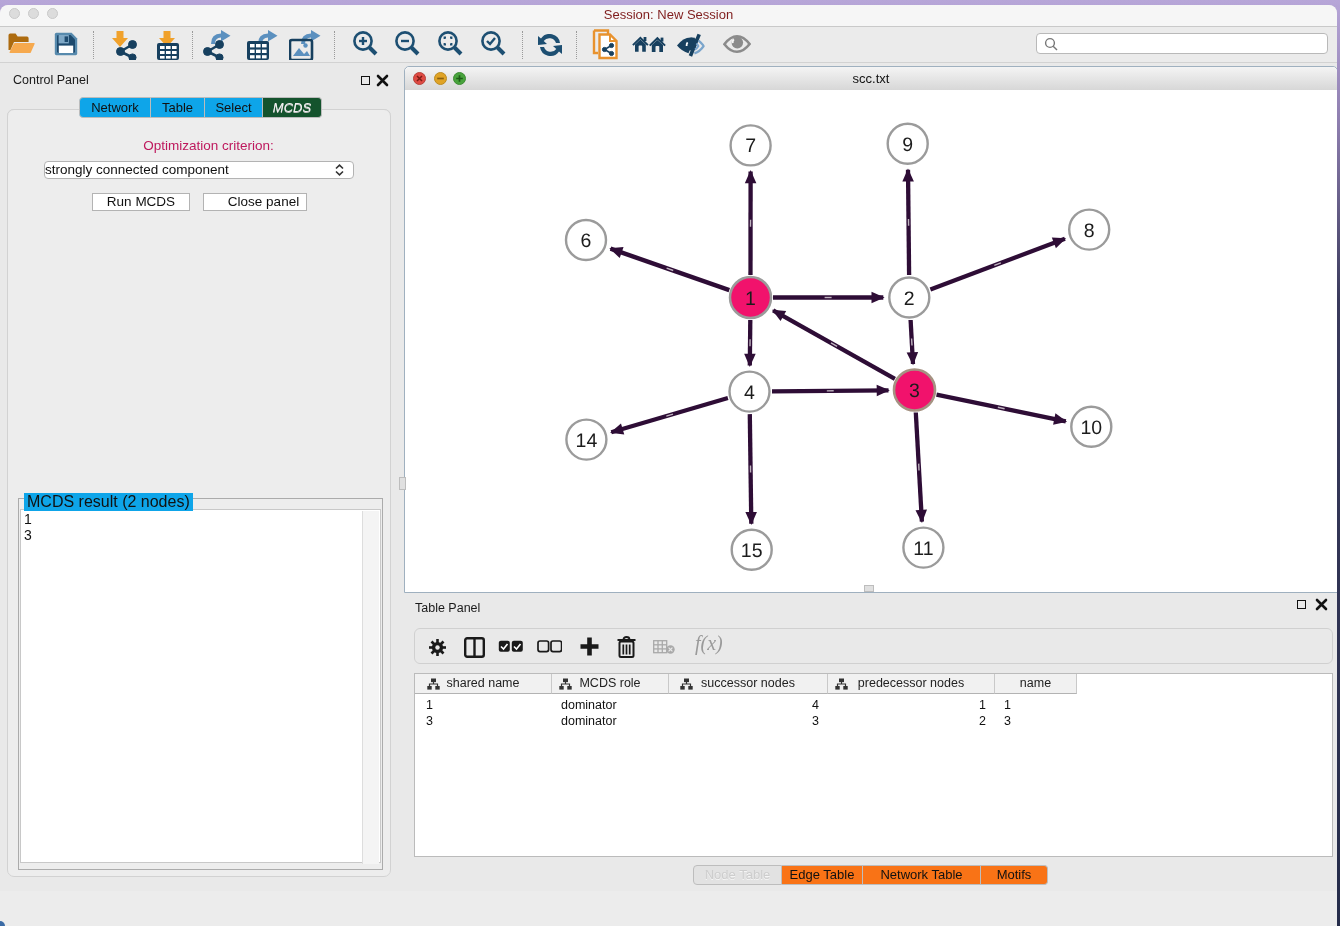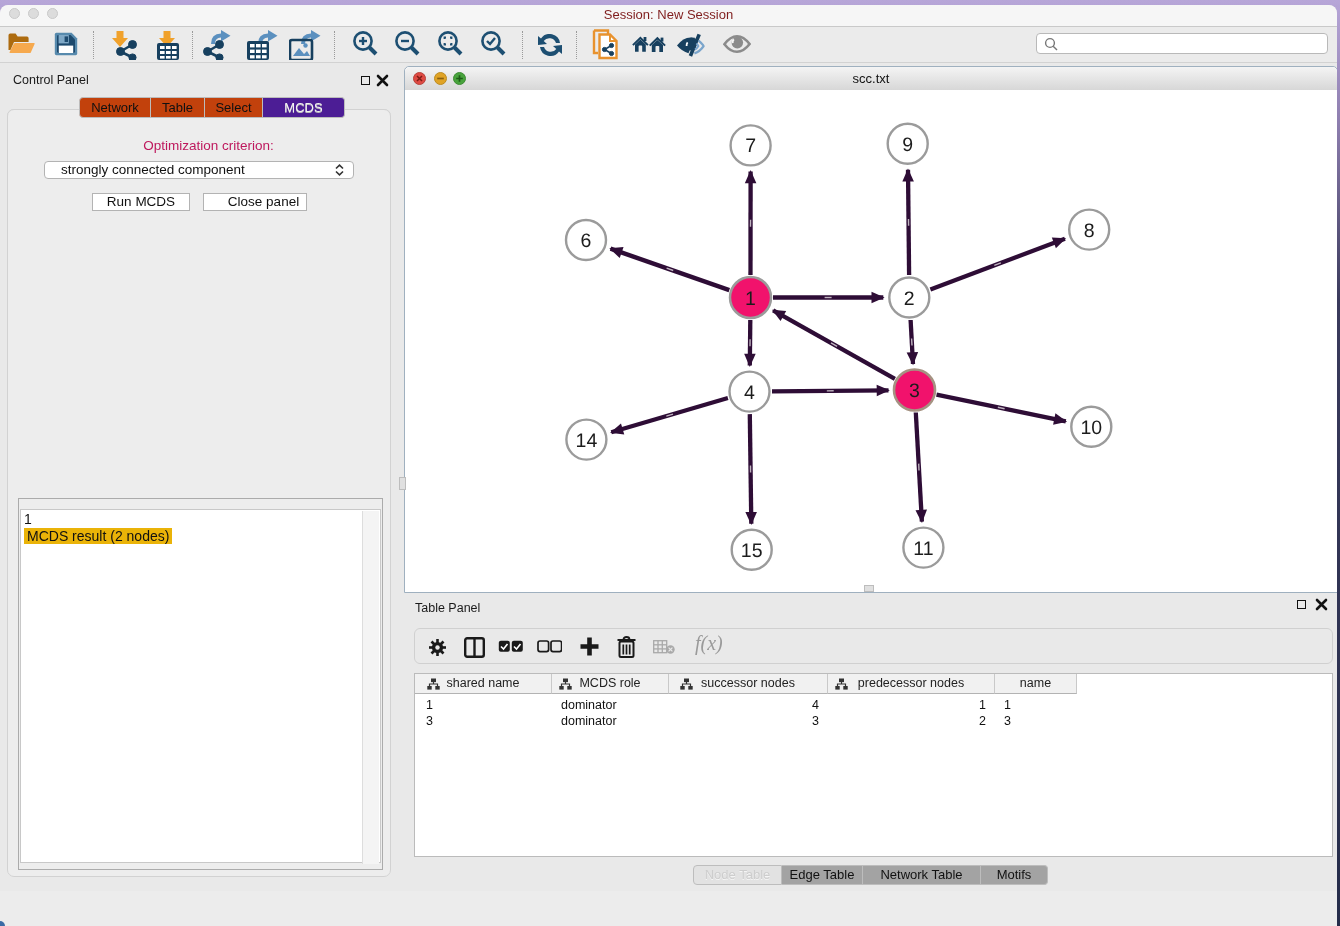--- a/index.html
+++ b/index.html
@@ -17,34 +17,34 @@
   font-size:13px;color:#7f1d1d;}
 #toolbar{position:absolute;left:0;top:22px;width:100%;height:35px;background:#ebebeb;
   border-bottom:1px solid #d2d2d2;}
 .sep{position:absolute;top:4px;height:28px;width:0;border-left:1px dotted #9a9a9a;}
 .ticon{position:absolute;top:3px;}
 #main{position:absolute;left:0;top:58px;width:100%;height:828px;background:#e9e9e9;}
 
 #cp{position:absolute;left:0;top:0;width:391px;height:828px;background:#e9e9e9;}
 #cptitle{position:absolute;left:13px;top:10px;font-size:12.5px;color:#1a1a1a;}
 .tab{position:absolute;top:34px;height:21px;z-index:3;will-change:transform;box-sizing:border-box;border:1px solid #bcbcbc;
-  background:#c2410c;font-size:13px;color:#111;text-align:center;line-height:19px;}
+  background:#0ea5e9;font-size:13px;color:#111;text-align:center;line-height:19px;}
 #cpbox{position:absolute;left:7px;top:46px;width:384px;height:768px;border:1px solid #d2d2d2;
   border-radius:7px;background:#ededed;box-sizing:border-box;}
 #cpband{position:absolute;left:7px;top:46px;width:384px;height:15px;background:#e0e0e0;
   border-radius:7px 7px 0 0;border:1px solid #d2d2d2;border-bottom:none;box-sizing:border-box;}
 #optlabel{position:absolute;left:13px;top:75px;width:391px;text-align:center;font-size:13.5px;color:#be185d;}
 #dropdown{position:absolute;left:44px;top:98px;width:310px;height:18px;background:#fff;
   border:1px solid #b3b3b3;border-radius:4px;box-sizing:border-box;font-size:13.5px;color:#111;
-  line-height:16px;padding-left:16px;}
+  line-height:16px;padding-left:0;}
 .btn{position:absolute;top:130px;height:18px;background:#fff;border:1px solid #b3b3b3;
   border-radius:0;box-sizing:border-box;font-size:13.5px;color:#111;text-align:center;line-height:16px;}
 #fieldset{position:absolute;left:18px;top:435px;width:365px;height:372px;
   border:1px solid #ababab;box-sizing:border-box;}
-#fslegend{position:absolute;left:24px;top:430px;will-change:transform;z-index:2;font-size:14px;color:#111;background:#eab308;padding:0 3px;margin-top:35px;}
+#fslegend{position:absolute;left:24px;top:430px;will-change:transform;z-index:2;font-size:16px;color:#111;background:#0ea5e9;padding:0 3px;}
 #fswhite{position:absolute;left:20px;top:446px;width:361px;height:354px;background:#fff;
   border:1px solid #c8c8c8;box-sizing:border-box;}
 #fsscroll{position:absolute;right:1px;top:1px;width:16px;height:353px;background:#f4f4f4;
   border-left:1px solid #dddddd;}
 
 #nf{position:absolute;left:404px;top:3px;width:934px;height:527px;
   border:1px solid #9fb0bf;background:#fff;box-sizing:border-box;border-radius:5px 5px 0 0;}
 #nftitle{position:absolute;left:0;top:0;width:100%;height:23px;
   background:linear-gradient(180deg,#f4f4f4,#d7d7d7);border-bottom:1px solid #b5b5b5;
   border-radius:5px 5px 0 0;}
@@ -56,21 +56,21 @@
 #tptitle{position:absolute;left:11px;top:6px;font-size:12.5px;color:#1a1a1a;}
 #tptoolbar{position:absolute;left:10px;top:33px;width:919px;height:36px;border:1px solid #d0d0d0;
   border-radius:6px;box-sizing:border-box;}
 #ttable{position:absolute;left:10px;top:78px;width:919px;height:184px;background:#fff;
   border:1px solid #bbbbbb;box-sizing:border-box;}
 .th{position:absolute;top:0;height:20px;background:#f1f1f1;border-right:1px solid #c9c9c9;
   border-bottom:1px solid #b3b3b3;box-sizing:border-box;font-size:12.5px;color:#222;
   text-align:center;line-height:19px;}
 .td{position:absolute;font-size:12.5px;color:#111;height:16px;line-height:16px;}
 .btab{position:absolute;top:270px;will-change:transform;height:20px;box-sizing:border-box;border:1px solid #bdbdbd;
-  background:#a3a3a3;font-size:13px;color:#111;text-align:center;line-height:18px;}
+  background:#f97316;font-size:13px;color:#111;text-align:center;line-height:18px;}
 
 #status{position:absolute;left:0;top:924px;width:100%;height:35px;background:#d946ef;
   border-top:1px solid #c2c2c2;font-weight:bold;}
 #listbtn{position:absolute;left:10px;top:8px;width:28px;height:20px;background:#fdfdfd;
   border:1px solid #b9b9b9;border-radius:3px;box-sizing:border-box;}
 #membtn{position:absolute;left:1254px;top:6px;width:74px;height:23px;background:#f8f8f8;
   border:1px solid #b0b0b0;border-radius:3px;box-sizing:border-box;font-size:11.5px;color:#111;}
 #search{position:absolute;left:1036px;top:6px;width:292px;height:21px;background:#fff;
   border:1px solid #b9b9b9;border-radius:4px;box-sizing:border-box;}
 </style>
@@ -257,21 +257,21 @@
         <line x1="9.2" y1="9.2" x2="13" y2="13" stroke="#777" stroke-width="1.4"></line>
       </svg>
     </div>
   </div>
   <div id="main">
     <div id="cp">
       <div id="cptitle">Control Panel</div>
       <div class="tab" style="left:79px;width:72px;border-radius:4px 0 0 4px;">Network</div>
       <div class="tab" style="left:151px;width:54px;border-left:none;">Table</div>
       <div class="tab" style="left:205px;width:58px;border-left:none;">Select</div>
-      <div class="tab" style="left:263px;width:82px;border-left:none;border-radius:0 4px 4px 0;background:#4c1d95;color:#f2f2f2;text-shadow:0 1px 0 #bbb;">MCDS</div>
+      <div class="tab" style="left:263px;width:59px;border-left:none;border-radius:0 4px 4px 0;background:#14532d;color:#f2f2f2;text-shadow:0 1px 0 #bbb;font-style:italic;">MCDS</div>
       <div id="cpband"></div>
       <div id="cpbox"></div>
       <div id="optlabel">Optimization criterion:</div>
       <div id="dropdown">strongly connected component
         <svg width="11" height="12" style="position:absolute;right:8px;top:2px;" viewBox="0 0 11 12">
           <path d="M2 4.5 L5.5 1.2 L9 4.5" fill="none" stroke="#333" stroke-width="1.6"></path>
           <path d="M2 7.5 L5.5 10.8 L9 7.5" fill="none" stroke="#333" stroke-width="1.6"></path>
         </svg>
       </div>
       <div class="btn" style="left:92px;width:98px;">Run MCDS</div>

